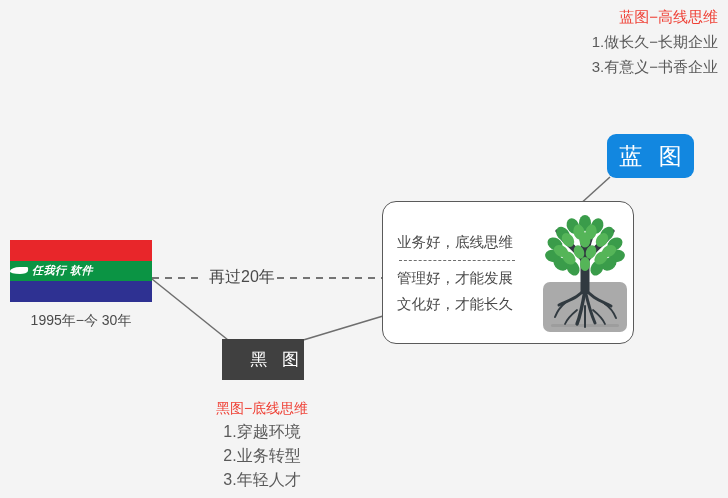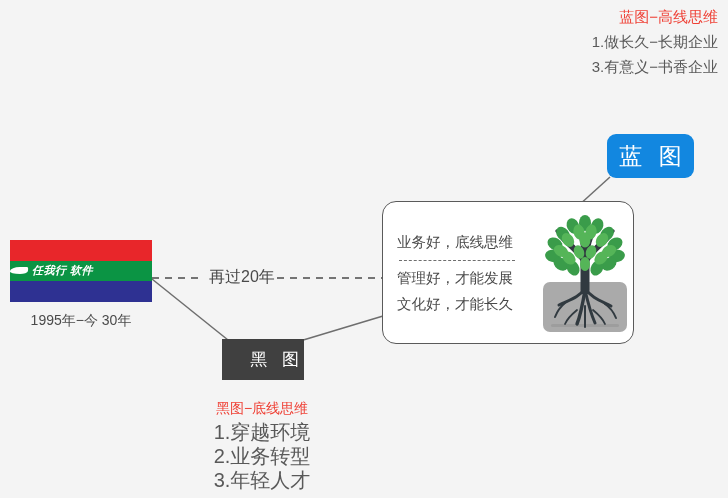--- a/index.html
+++ b/index.html
@@ -60,21 +60,21 @@
     text-align: center;
   }
   #black-notes .note-title {
     color: #ef4136;
     font-size: 14px;
     line-height: 24px;
     white-space: nowrap;
   }
   #black-notes .note-line {
     color: #595959;
-    font-size: 20px;
+    font-size: 16px;
     line-height: 24px;
     white-space: nowrap;
   }
 
   
   #blue-node {
     left: 607px;
     top: 134px;
     width: 87px;
     height: 44px;

